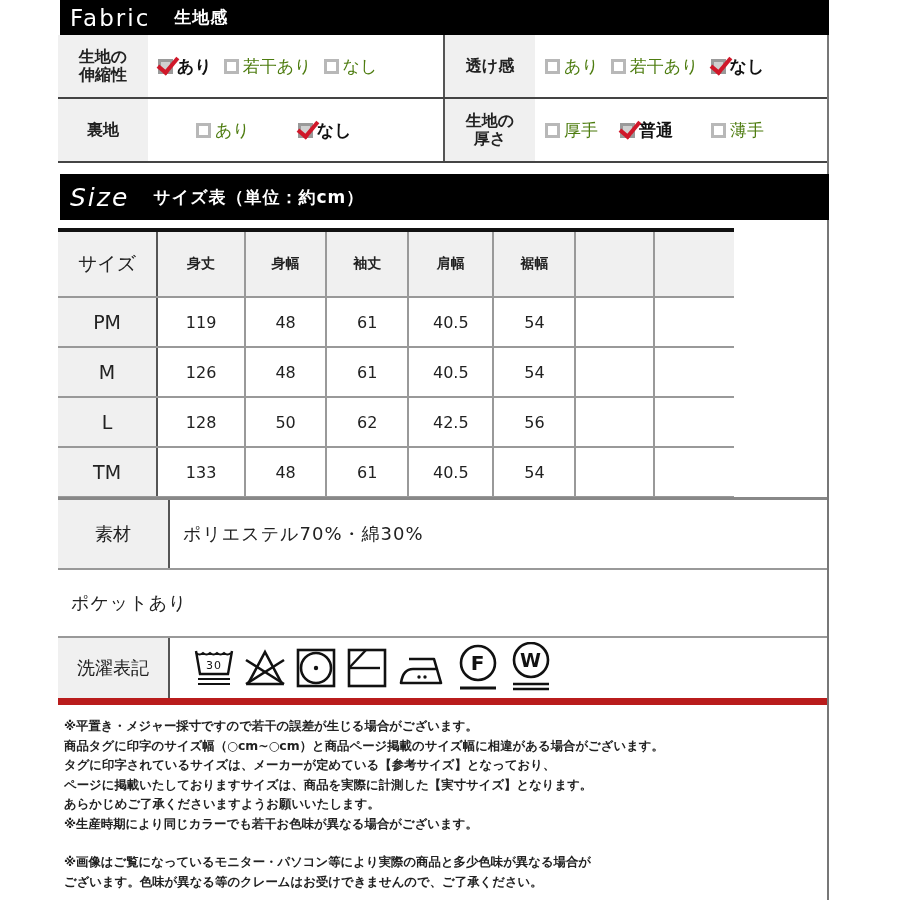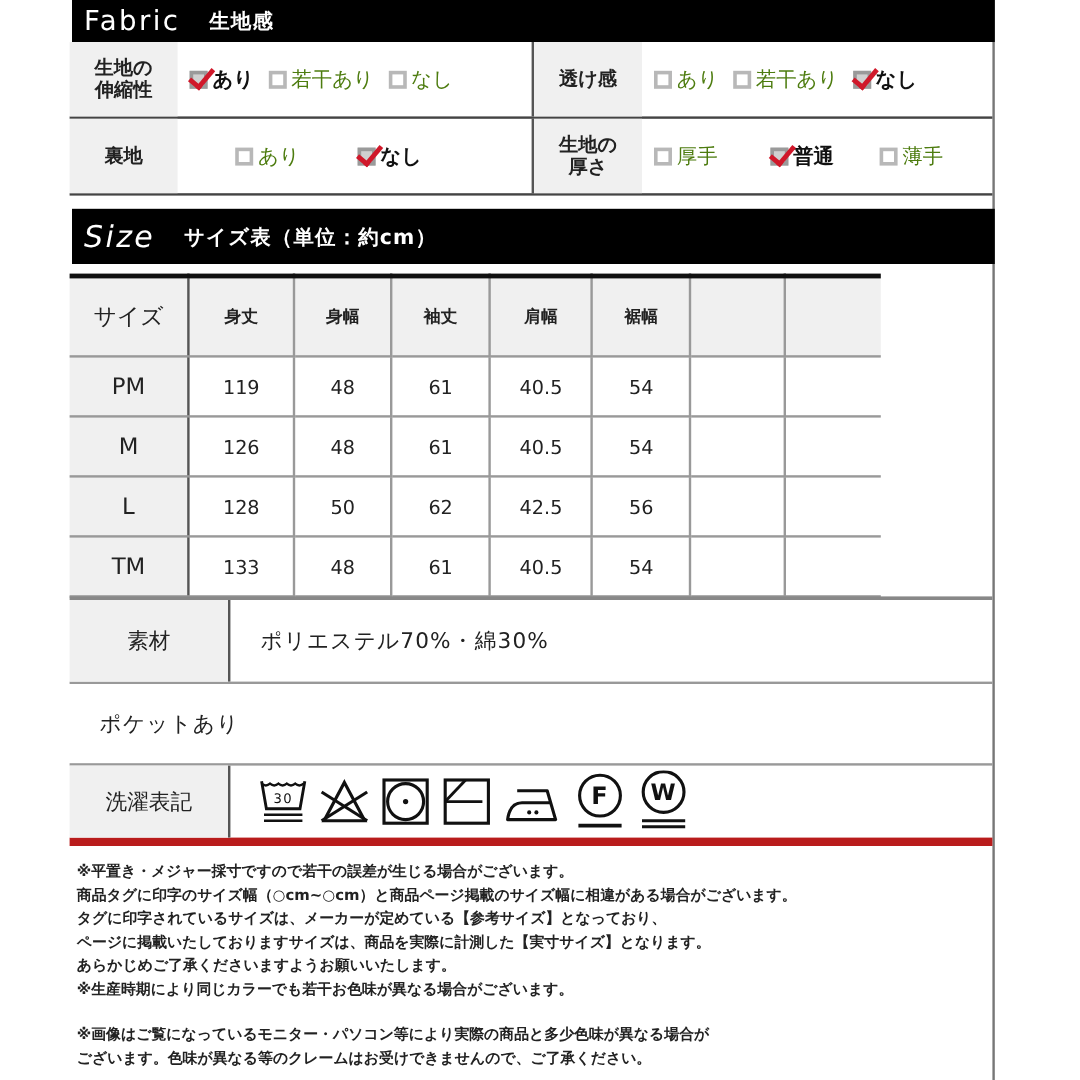--- a/index.html
+++ b/index.html
@@ -36,22 +36,22 @@
     .size-table th { background: #f0f0f0; font-weight: bold; height: 67px; font-size: 14px; }
     .size-table th.first { font-size: 19px; font-weight: normal; }
     .size-table td { height: 50px; }
     .size-table td.first { background: #f0f0f0; font-size: 19px; }
     .size-table tr > *:first-child { border-left: none; border-right: 2px solid #555; }
     .size-table tr > *:last-child { border-right: none; }
 
     
     .mat { position: absolute; top: 497px; left: 0; width: 769px; border-top: 3px solid #888; }
     .mrow { display: flex; border-bottom: 2px solid #999; }
-    .mrow .ml { width: 134px; background: #f0f0f0; display: flex; align-items: center; justify-content: center; font-size: 18px; border-right: 2px solid #555; }
-    .mrow .mv { flex: 1; display: flex; align-items: center; padding-left: 25px; font-size: 18px; letter-spacing: 1px; }
+    .mrow .ml { width: 112px; background: #f0f0f0; display: flex; align-items: center; justify-content: center; font-size: 18px; border-right: 2px solid #555; }
+    .mrow .mv { flex: 1; display: flex; align-items: center; padding-left: 13px; font-size: 18px; letter-spacing: 1px; }
     .mrow.r1 { height: 70px; }
     .mrow.r2 { height: 68px; }
     .mrow.r3 { height: 67px; border-bottom: 7px solid #b91c1c; }
     .care { display: flex; align-items: center; gap: 9px; padding-left: 23px !important; }
     .care svg { display: block; }
 
     
     .notes { position: absolute; top: 716px; left: 6px; width: 760px; font-size: 12.4px; line-height: 19.5px; color: #222; font-weight: bold; }
     .notes p { white-space: nowrap; }
     .notes .gap { height: 19px; }
@@ -122,21 +122,21 @@
               <span class="box"></span>
               <span class="txt">なし</span>
             </span>
         </div>
       </div>
       <div class="fhalf right">
         <div class="fcell-label">
           <div><span>生地の</span><br><span>厚さ</span></div>
         </div>
         <div class="fcell-opts opts-right">
-          <span class="opt" style="margin-right:44px;">
+          <span class="opt" style="margin-right:22px;">
               <span class="box"></span>
               <span class="txt">厚手</span>
             </span>
           <span class="opt on" style="margin-right:38px;">
               <span class="box"></span>
               <span class="txt">普通</span>
             </span>
           <span class="opt">
               <span class="box"></span>
               <span class="txt">薄手</span>

